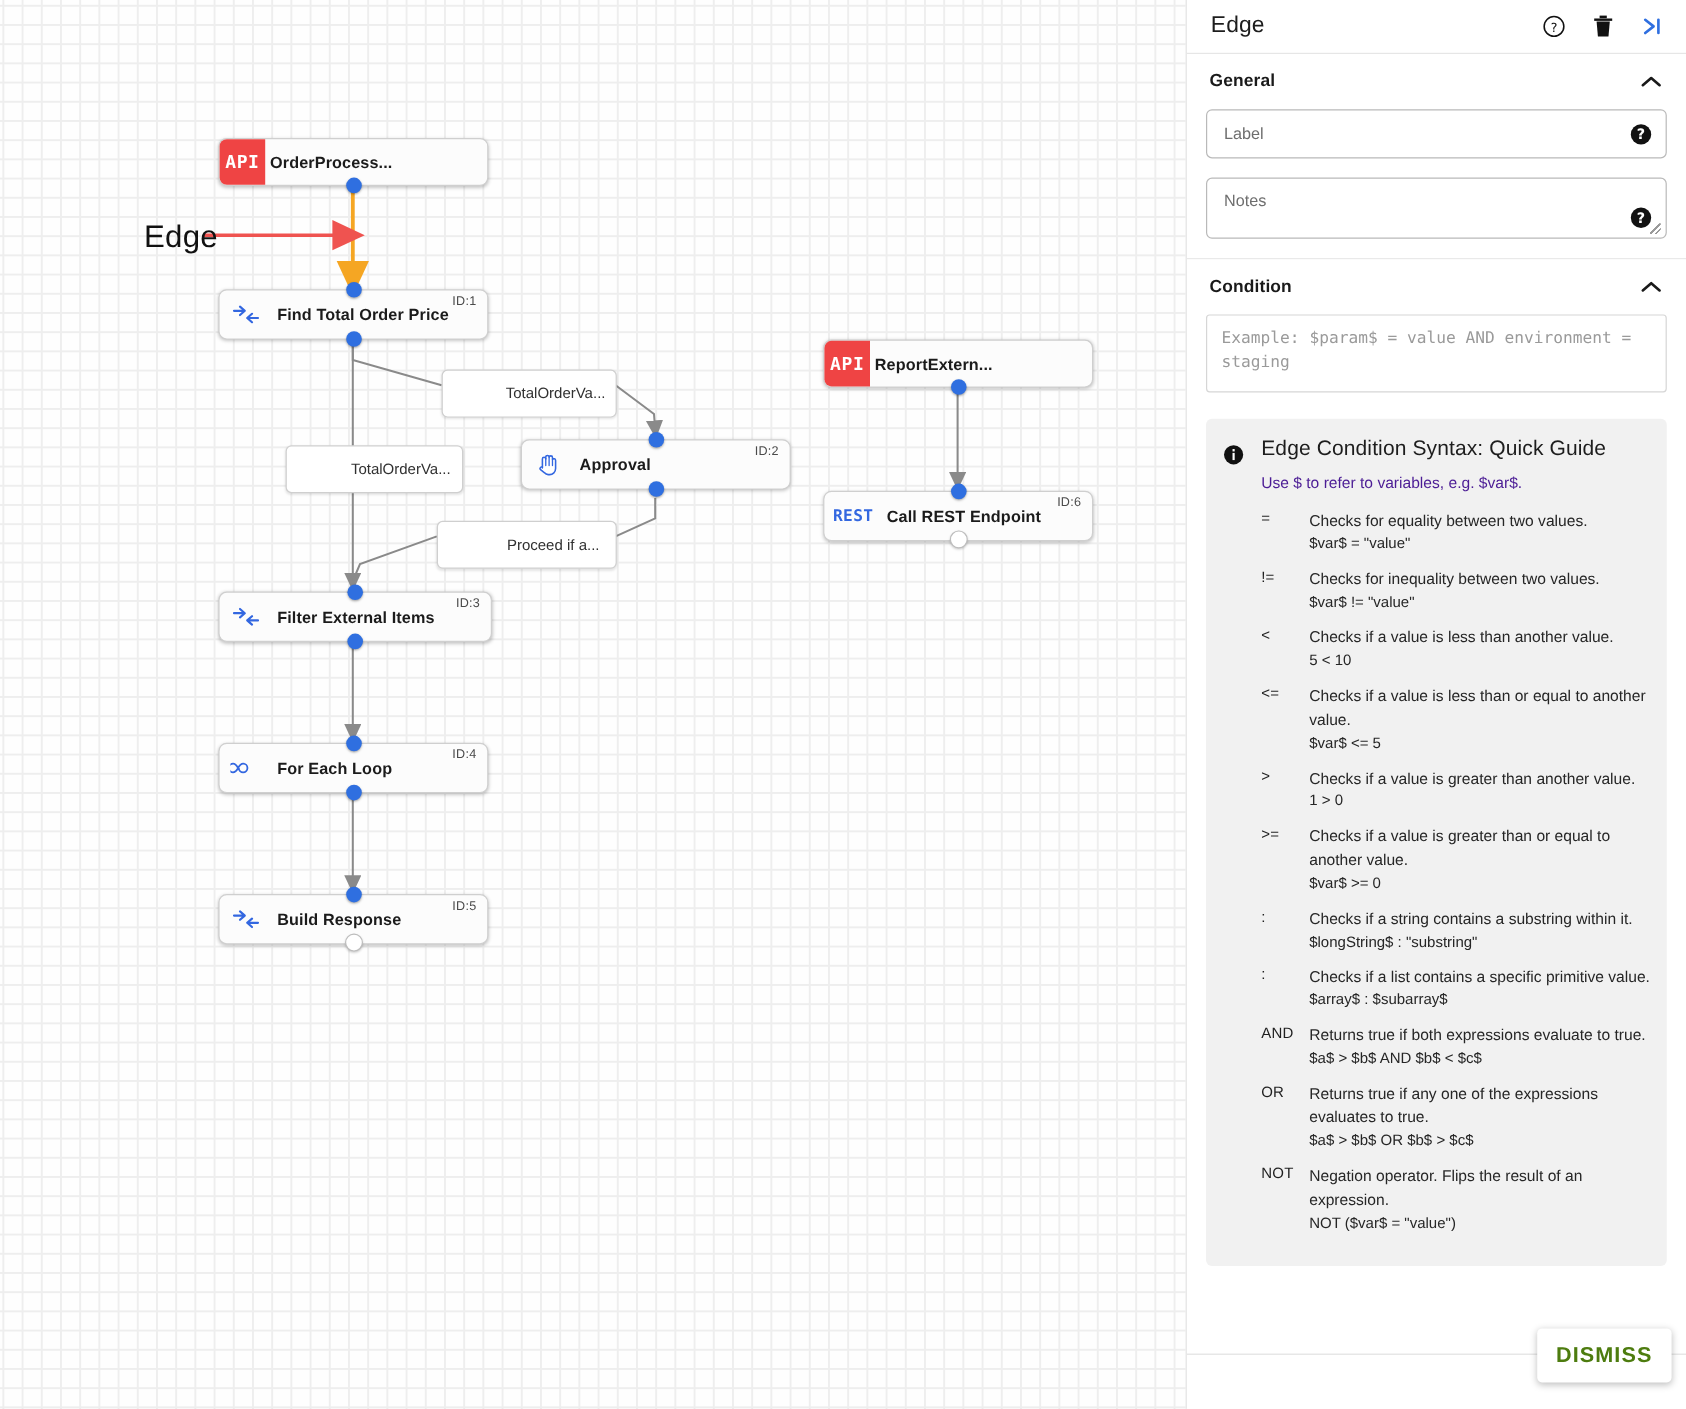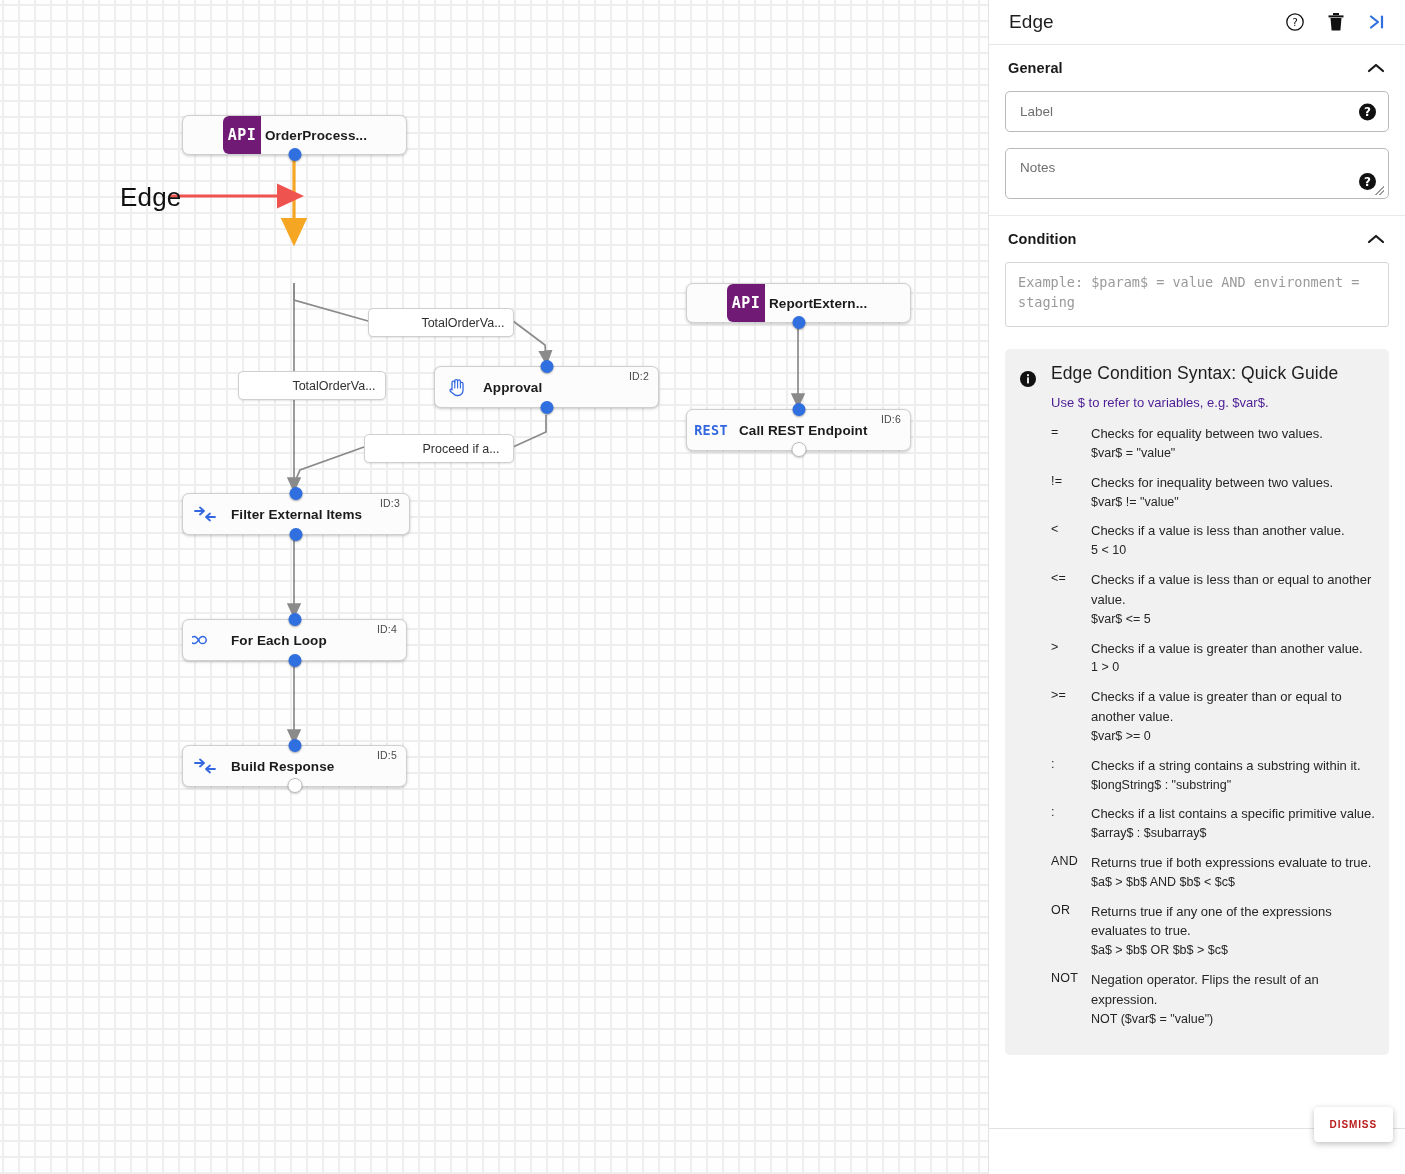--- a/index.html
+++ b/index.html
@@ -35,25 +35,25 @@
     border:1px solid #cfcfcf;
     border-radius:7px;
     box-shadow:0 1px 3px rgba(0,0,0,0.22);
     display:flex;align-items:center;
     box-sizing:border-box;
     overflow:visible;
   }
   .node .badge{
     width:38px;align-self:stretch;
     border-radius:6px 0 0 6px;
-    background:#701a75;
+    background:#ef4444;
     color:#fff;
     display:flex;align-items:center;justify-content:center;
     font-family:"DejaVu Sans Mono","Liberation Mono",monospace;
-    font-size:15px;font-weight:700;letter-spacing:.5px;margin-left:40px;
+    font-size:15px;font-weight:700;letter-spacing:.5px;
   }
   .node .icon-cell{
     width:44px;display:flex;align-items:center;justify-content:center;
     color:#3367e0;flex:0 0 44px;
   }
   .node .title{
     font-size:13.5px;font-weight:700;color:#1b1b1b;
     padding-left:4px;white-space:nowrap;letter-spacing:.1px;
   }
   .node .idtag{
@@ -70,21 +70,21 @@
   .port.top{top:-7px;}
   .port.bottom{bottom:-7px;}
   .port.hollow{background:#ffffff;border:1.5px solid #bdbdbd;box-shadow:0 1px 2px rgba(0,0,0,.2);}
 
   
   .edge-label{
     position:absolute;z-index:4;
     background:#ffffff;border:1px solid #cfcfcf;border-radius:5px;
     font-size:12.5px;color:#303030;
     display:flex;align-items:center;justify-content:center;
-    height:29px;box-sizing:border-box;
+    height:40px;box-sizing:border-box;
     box-shadow:0 1px 2px rgba(0,0,0,.10);
     white-space:nowrap;
     padding-left:44px;
   }
 
   
   .annot-text{
     position:absolute;z-index:6;
     font-size:26px;color:#111;letter-spacing:.2px;
     font-family:"Liberation Sans","DejaVu Sans",sans-serif;
@@ -168,21 +168,21 @@
   .op-ex{font-size:12.5px;color:#262626;line-height:1.5;}
 
   .panel-footer{
     position:relative;height:45px;flex:0 0 45px;border-top:1px solid #e1e1e1;
   }
   .dismiss{
     position:absolute;right:12px;top:-22px;
     background:#ffffff;border-radius:4px;
     box-shadow:0 2px 6px rgba(0,0,0,.25);
     padding:12px 16px;
-    color:#b91c1c;font-size:10px;font-weight:700;letter-spacing:.9px;
+    color:#4d7c0f;font-size:18px;font-weight:700;letter-spacing:.9px;
     cursor:pointer;
   }
 </style>
 </head>
 <body>
 
 <div class="app">
 
   <div class="canvas">
 
@@ -219,20 +219,32 @@
     </svg>
 
     <div class="annot-text" style="left:120px;top:182px;">Edge</div>
 
     <div class="node" style="left:182px;top:115px;width:225px;height:40px;">
       <div class="badge">API</div>
       <div class="title">OrderProcess...</div>
       <div class="port bottom"></div>
     </div>
 
+    <div class="node" style="left:182px;top:241px;width:225px;height:42px;">
+      <div class="icon-cell">
+        <svg width="22" height="16" viewBox="0 0 22 16">
+          <path d="M1,5 L9,5 M6,1.5 L10,5 L6,8.5" stroke="#3367e0" stroke-width="1.8" fill="none" stroke-linecap="round" stroke-linejoin="round"></path>
+          <path d="M21,11 L13,11 M16,7.5 L12,11 L16,14.5" stroke="#3367e0" stroke-width="1.8" fill="none" stroke-linecap="round" stroke-linejoin="round"></path>
+        </svg>
+      </div>
+      <div class="title">Find Total Order Price</div>
+      <div class="idtag">ID:1</div>
+      <div class="port top"></div>
+      <div class="port bottom"></div>
+    </div>
 
     <div class="edge-label" style="left:368px;top:308px;width:146px;">TotalOrderVa...</div>
 
     <div class="edge-label" style="left:238px;top:371px;width:148px;">TotalOrderVa...</div>
 
     <div class="node" style="left:434px;top:366px;width:225px;height:42px;">
       <div class="icon-cell">
         <svg width="20" height="21" viewBox="0 0 20 21">
           <path d="M5,13 L5,5.5 a1.4,1.4 0 0 1 2.8,0 L7.8,4 a1.4,1.4 0 0 1 2.8,0 L10.6,4.3 a1.4,1.4 0 0 1 2.8,0 L13.4,6 a1.4,1.4 0 0 1 2.6,0.7 L16,13.5 a5,5 0 0 1 -5,5 h-1.2 a4,4 0 0 1 -3,-1.5 L3.2,14.2 a1.3,1.3 0 0 1 1.8,-1.8 z" fill="#ffffff" stroke="#3367e0" stroke-width="1.3" stroke-linejoin="round"></path>
           <path d="M7.8,5 L7.8,11 M10.6,4.6 L10.6,11 M13.4,6.2 L13.4,11" stroke="#3367e0" stroke-width="1.1" fill="none" stroke-linecap="round"></path>

